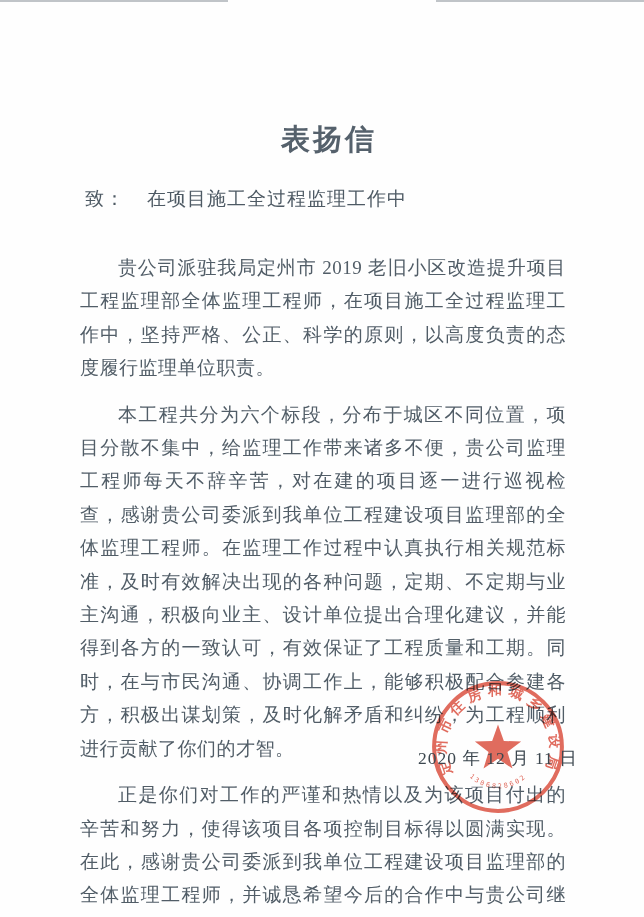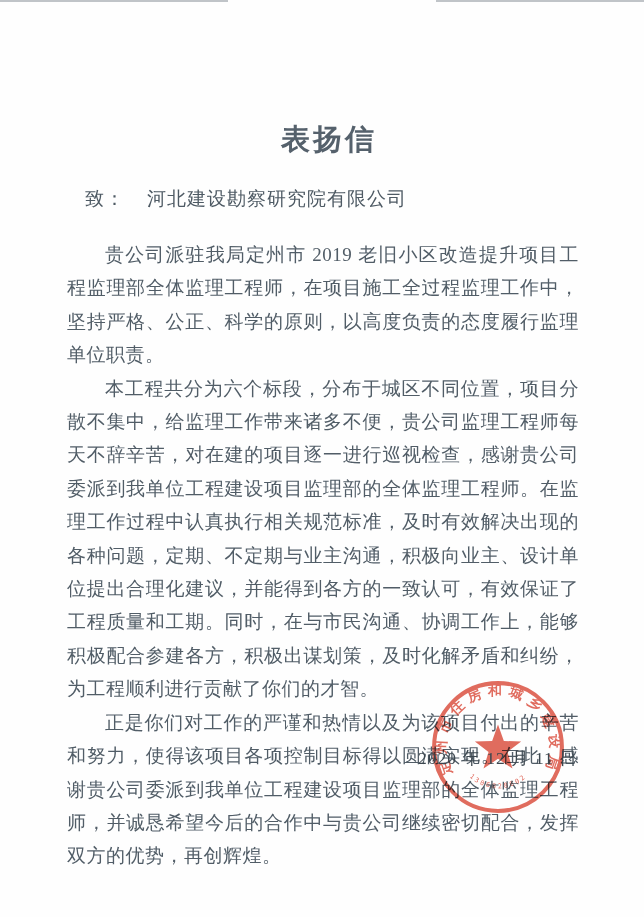--- a/index.html
+++ b/index.html
@@ -45,21 +45,21 @@
     position: absolute;
     top: 238px;
     left: 67px;
     width: 512px;
     font-size: 19px;
     line-height: 33.4px;
     text-align: justify;
     letter-spacing: 0.5px;
     color: #515d67;
   }
-  .body-text p { text-indent: 2em; margin: 0; }
+  .body-text p { text-indent: 2em; margin: 13px; }
 
   .date-line {
     position: absolute;
     top: 746px;
     left: 418px;
     font-size: 17.5px;
     letter-spacing: 1px;
     color: #3c474f;
     z-index: 3;
     white-space: nowrap;
@@ -81,21 +81,21 @@
 <body>
 
 <div class="page">
 
   <div class="scan-edge left"></div>
   <div class="scan-edge right"></div>
 
   <h1 class="title">表扬信</h1>
 
   <div class="addressee">
-    <span class="addr-label">致：</span><span>河北建设勘察研究院有限公司</span>
+    <span class="addr-label">致：</span><span>在项目施工全过程监理工作中</span>
   </div>
 
   <div class="body-text">
     <p>贵公司派驻我局定州市 2019 老旧小区改造提升项目工程监理部全体监理工程师，在项目施工全过程监理工作中，坚持严格、公正、科学的原则，以高度负责的态度履行监理单位职责。</p>
     <p>本工程共分为六个标段，分布于城区不同位置，项目分散不集中，给监理工作带来诸多不便，贵公司监理工程师每天不辞辛苦，对在建的项目逐一进行巡视检查，感谢贵公司委派到我单位工程建设项目监理部的全体监理工程师。在监理工作过程中认真执行相关规范标准，及时有效解决出现的各种问题，定期、不定期与业主沟通，积极向业主、设计单位提出合理化建议，并能得到各方的一致认可，有效保证了工程质量和工期。同时，在与市民沟通、协调工作上，能够积极配合参建各方，积极出谋划策，及时化解矛盾和纠纷，为工程顺利进行贡献了你们的才智。</p>
     <p>正是你们对工作的严谨和热情以及为该项目付出的辛苦和努力，使得该项目各项控制目标得以圆满实现。在此，感谢贵公司委派到我单位工程建设项目监理部的全体监理工程师，并诚恳希望今后的合作中与贵公司继续密切配合，发挥双方的优势，再创辉煌。</p>
   </div>
 
   <div class="date-line">2020 年 12 月 11 日</div>
 

